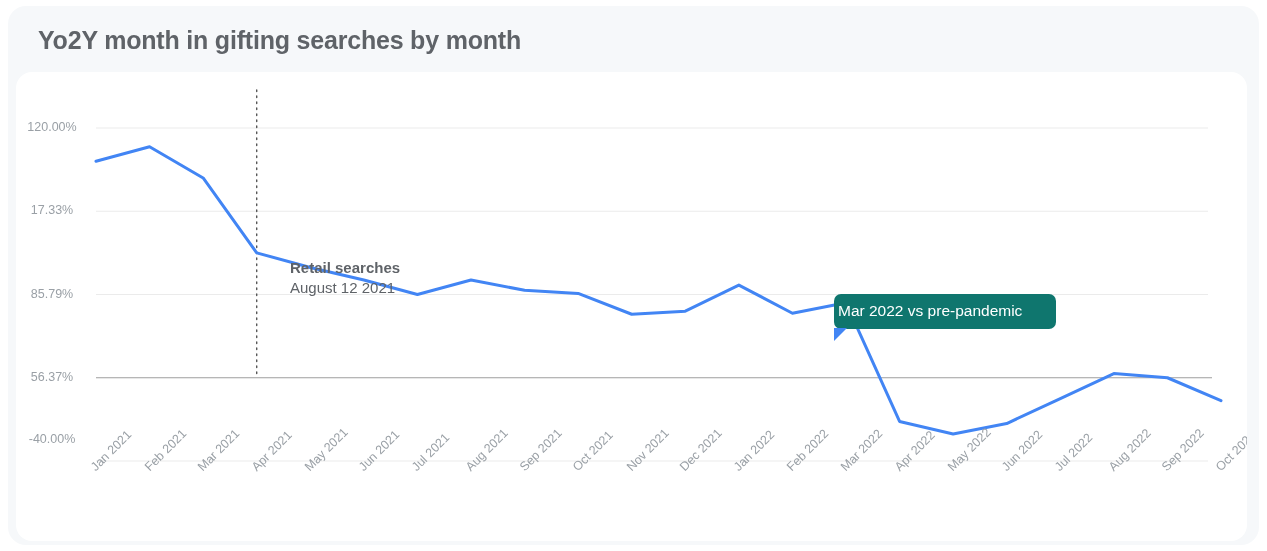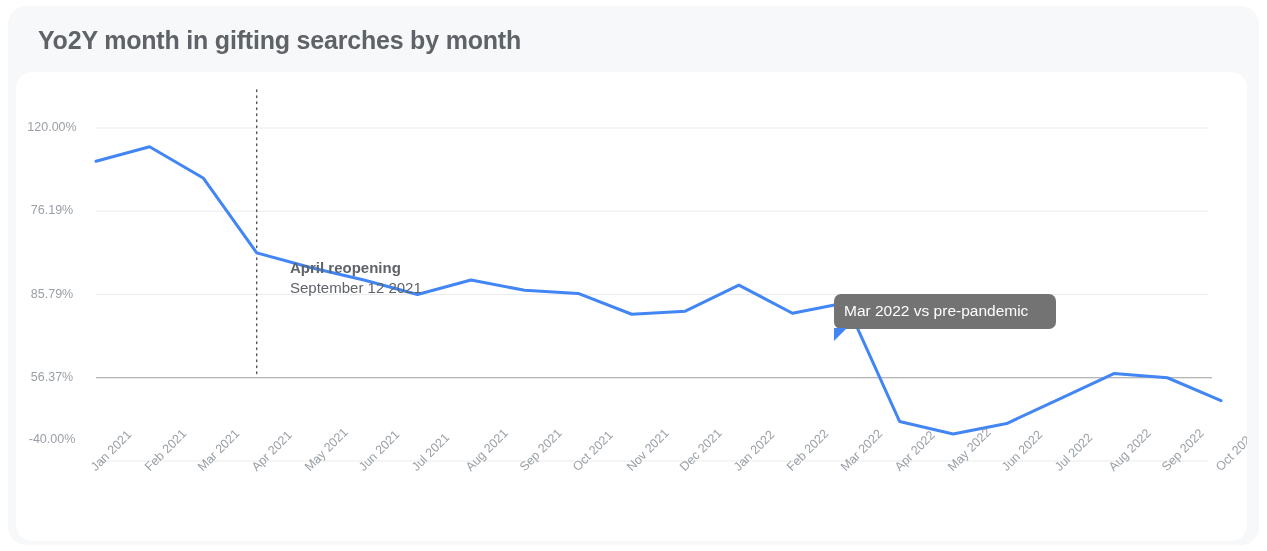--- a/index.html
+++ b/index.html
@@ -92,23 +92,23 @@
     color: #5f6368;
   }
 
   
   .callout {
     position: absolute;
     left: 818px;
     top: 222px;
     width: 222px;
     box-sizing: border-box;
-    background: #737373;
+    background: #0f766e;
     border-radius: 7px;
-    padding: 8px 10px 9px 10px;
+    padding: 8px 10px 9px 4px;
     color: #ffffff;
   }
   .callout-line1 {
     font-size: 15.5px;
     line-height: 1.15;
     text-align: left;
     white-space: nowrap;
   }
   .callout-line2 {
     font-size: 16.5px;
@@ -152,21 +152,21 @@
       <g id="series">
           <polyline points="80.00,89.30 133.57,74.73 187.14,105.95 240.71,180.88 294.29,195.44 347.86,207.93 401.43,222.50 455.00,207.93 508.57,218.34 562.14,221.46 615.71,242.27 669.29,239.15 722.86,213.13 776.43,241.23 830.00,230.82 883.57,349.46 937.14,361.94 990.71,351.54 1044.29,326.56 1097.86,301.59 1151.43,305.75 1205.00,328.64" fill="none" stroke="#4285f4" stroke-width="3" stroke-linejoin="round" stroke-linecap="round"></polyline>
         </g>
       <g id="markers">
           <circle cx="830" cy="230.825" r="6.5" fill="#ffffff" stroke="#4285f4" stroke-width="3.5"></circle>
         </g>
     </svg>
 
     <div id="ytick-layer">
         <div class="ytick" style="left: 0px; top: 48px;">120.00%</div>
-        <div class="ytick" style="left: 0px; top: 131.25px;">76.19%</div>
+        <div class="ytick" style="left: 0px; top: 131.25px;">17.33%</div>
         <div class="ytick" style="left: 0px; top: 214.5px;">85.79%</div>
         <div class="ytick" style="left: 0px; top: 297.75px;">56.37%</div>
         <div class="ytick" style="left: 0px; top: 360px;">-40.00%</div>
       </div>
     <div id="xtick-layer">
         <div class="xtick" style="left: 72px; top: 392px;">Jan 2021</div>
         <div class="xtick" style="left: 125.571px; top: 392px;">Feb 2021</div>
         <div class="xtick" style="left: 179.143px; top: 392px;">Mar 2021</div>
         <div class="xtick" style="left: 232.714px; top: 392px;">Apr 2021</div>
         <div class="xtick" style="left: 286.286px; top: 392px;">May 2021</div>
@@ -183,22 +183,22 @@
         <div class="xtick" style="left: 875.571px; top: 392px;">Apr 2022</div>
         <div class="xtick" style="left: 929.143px; top: 392px;">May 2022</div>
         <div class="xtick" style="left: 982.714px; top: 392px;">Jun 2022</div>
         <div class="xtick" style="left: 1036.29px; top: 392px;">Jul 2022</div>
         <div class="xtick" style="left: 1089.86px; top: 392px;">Aug 2022</div>
         <div class="xtick" style="left: 1143.43px; top: 392px;">Sep 2022</div>
         <div class="xtick" style="left: 1197px; top: 392px;">Oct 2022</div>
       </div>
 
     <div class="annotation">
-      <div class="annotation-title">April reopening</div>
-      <div class="annotation-sub">September 12 2021</div>
+      <div class="annotation-title">Retail searches</div>
+      <div class="annotation-sub">August 12 2021</div>
     </div>
 
     <div class="callout">
       <div class="callout-line1">Mar 2022 vs pre-pandemic</div>
       <div class="callout-tail"></div>
     </div>
 
   </div>
 </div>
 

